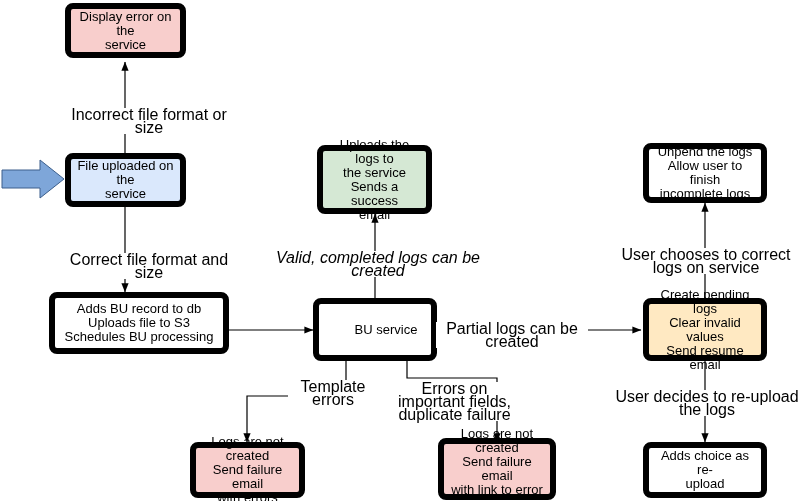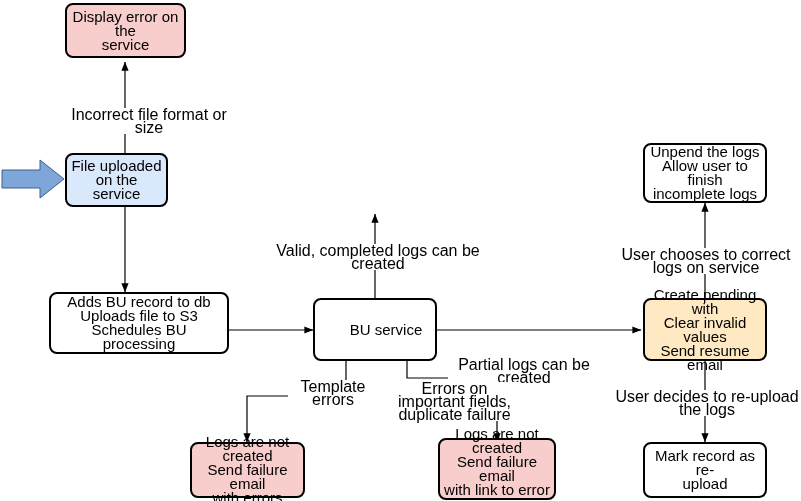--- a/index.html
+++ b/index.html
@@ -1,21 +1,21 @@
 <!DOCTYPE html>
 <html><head>
 <meta charset="utf-8">
 <style>
   html,body{margin:0;padding:0;background:#ffffff;}
   body{width:801px;height:501px;overflow:hidden;font-family:"Liberation Sans",sans-serif;}
   #canvas{position:relative;width:801px;height:501px;background:#ffffff;}
   svg#wires{position:absolute;left:0;top:0;width:801px;height:501px;}
-  .node{position:absolute;box-sizing:border-box;border:2px solid #8b5cf6;border-radius:8px;
+  .node{position:absolute;box-sizing:border-box;border:6px solid #8b5cf6;border-radius:8px;
         display:flex;align-items:center;justify-content:center;text-align:center;
-        font-size:15px;line-height:14px;color:#000000;padding:2px 4px;white-space:pre-line;}
+        font-size:13px;line-height:14px;color:#000000;padding:2px 4px;white-space:pre-line;}
   .n-white{background:#ffffff;border-color:#000000;}
   .n-pink{background:#f8cecc;border-color:#000000;}
   .n-blue{background:#dae8fc;border-color:#000000;}
   .n-green{background:#d5e8d4;border-color:#000000;}
   .n-yellow{background:#ffe9c2;border-color:#000000;}
   .edge-label{position:absolute;font-size:16px;line-height:13px;color:#000000;
               text-align:center;background:#ffffff;padding:0 2px;white-space:pre-line;}
 </style>
 </head>
 <body>
@@ -51,56 +51,61 @@
 
       <path d="M346,361 L346,396 L247,396 L247,442" marker-end="url(#arrow)"></path>
 
       <path d="M407,361 L407,378 L497,378 L497,442" marker-end="url(#arrow)"></path>
     </g>
   </svg>
 
   <div class="node n-pink" style="left:65px; top:3px; width:121px; height:55px;">Display error on the
 service</div>
 
-  <div class="node n-blue" style="left:65px; top:153px; width:103px; height:54px;">File uploaded on the
+  <div class="node n-blue" style="left:65px; top:153px; width:121px; height:54px;">File uploaded on the
 service</div>
 
   <div class="node n-white" style="left:49px; top:292px; width:180px; height:62px;">Adds BU record to db
 Uploads file to S3
 Schedules BU processing</div>
 
   <div class="node n-white" style="left:313px; top:298px; width:124px; height:63px;padding-left:26px;">BU service</div>
 
+  <div class="node n-green" style="left:317px; top:145px; width:115px; height:69px;">Uploads the logs to
+the service
+Sends a success
+email</div>
 
   <div class="node n-white" style="left:643px; top:143px; width:124px; height:60px;">Unpend the logs
 Allow user to finish
 incomplete logs</div>
 
-  <div class="node n-yellow" style="left:643px; top:298px; width:124px; height:63px;">Create pending with
+  <div class="node n-yellow" style="left:643px; top:298px; width:124px; height:63px;">Create pending logs
 Clear invalid values
 Send resume email</div>
 
   <div class="node n-pink" style="left:190px; top:442px; width:115px; height:56px;">Logs are not created
 Send failure email
 with errors</div>
 
   <div class="node n-pink" style="left:438px; top:438px; width:118px; height:62px;">Logs are not created
 Send failure email
 with link to error
 summary</div>
 
-  <div class="node n-white" style="left:643px; top:442px; width:124px; height:56px;">Mark record as re-
+  <div class="node n-white" style="left:643px; top:442px; width:124px; height:56px;">Adds choice as re-
 upload</div>
 
   <div class="edge-label" style="left:57px; top:108px; width:180px;">Incorrect file format or size</div>
 
+  <div class="edge-label" style="left:57px; top:253px; width:180px;">Correct file format and size</div>
 
-  <div class="edge-label" style="left:265px; top:244px; width:222px;">Valid, completed logs can be created</div>
+  <div class="edge-label" style="left:265px; top:251px; width:222px;font-style:italic;">Valid, completed logs can be created</div>
 
-  <div class="edge-label" style="left:448px; top:322px; width:148px;margin-top:36px;">Partial logs can be created</div>
+  <div class="edge-label" style="left:436px; top:322px; width:148px;">Partial logs can be created</div>
 
   <div class="edge-label" style="left:604px; top:248px; width:200px;">User chooses to correct logs on service</div>
 
   <div class="edge-label" style="left:288px; top:380px; width:86px; text-align:center;">Template errors</div>
 
   <div class="edge-label" style="left:390px; top:382px; width:125px;">Errors on important fields,
 duplicate failure</div>
 
   <div class="edge-label" style="left:611px; top:390px; width:188px;">User decides to re-upload the logs</div>
 

